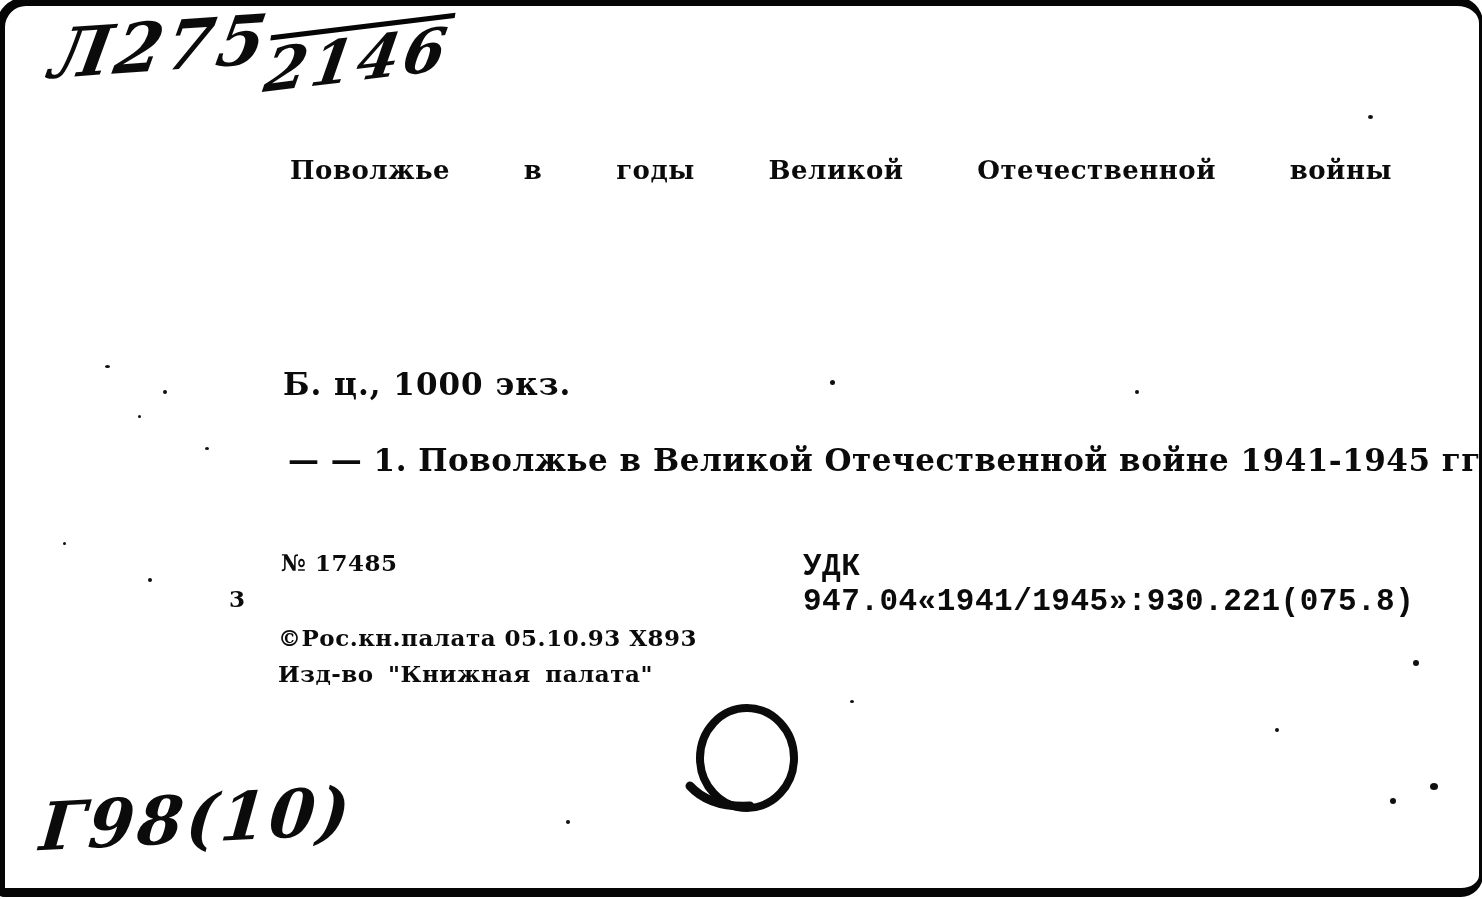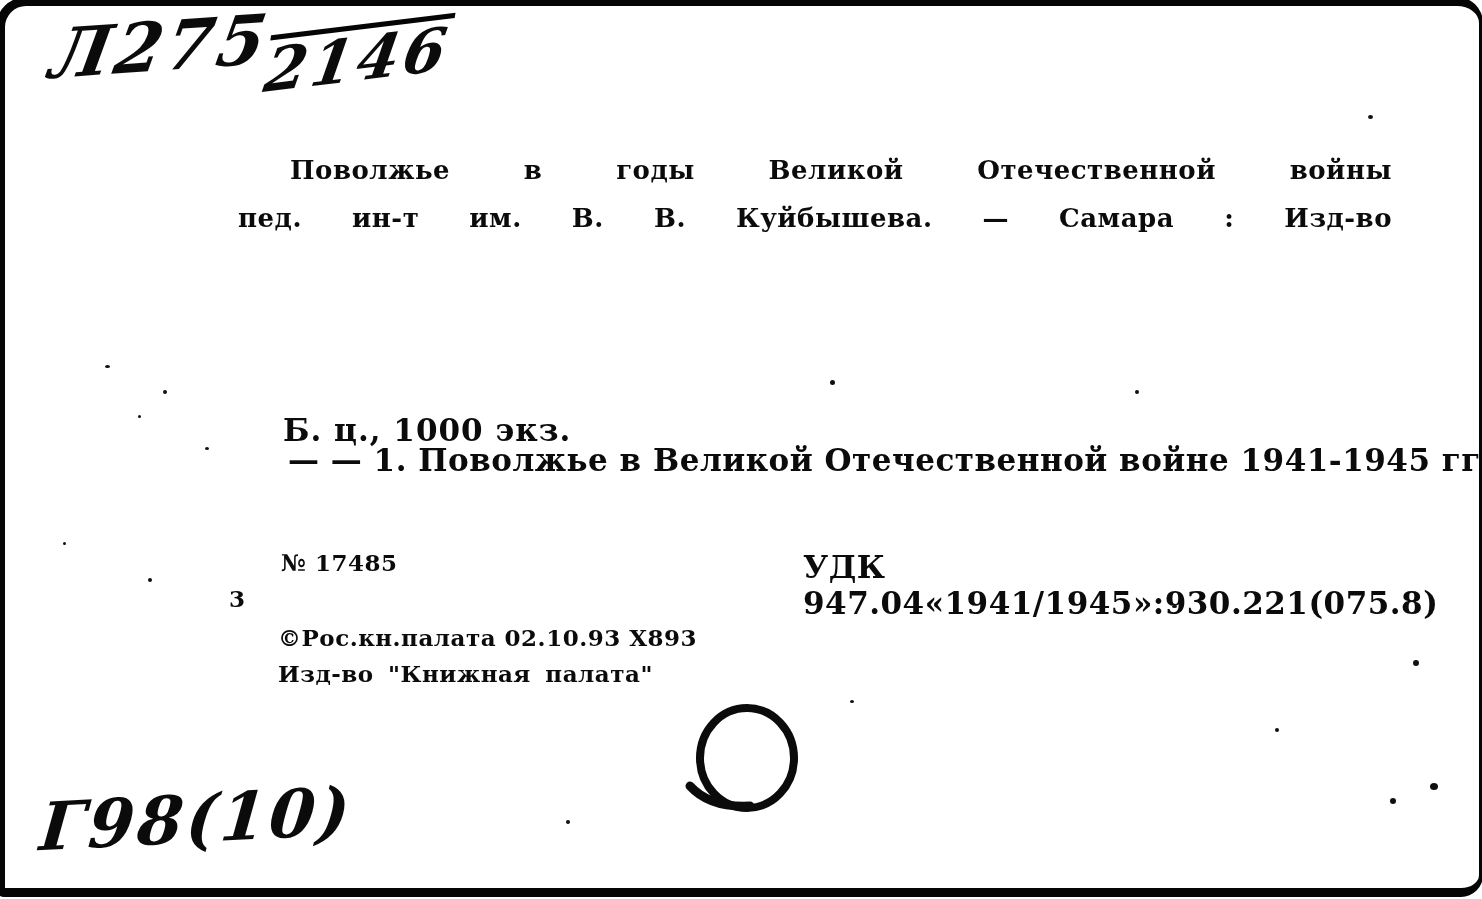--- a/index.html
+++ b/index.html
@@ -50,36 +50,36 @@
   .title-line{
     height:48px;line-height:48px;
     font-size:26px;letter-spacing:0.5px;
     text-align:justify;text-align-last:justify;
     white-space:nowrap;
   }
   .title-line.first{padding-left:52px;}
   .title-line.last{text-align-last:left;word-spacing:10px;}
   .price{
     position:absolute;left:283px;top:366px;
-    font-size:31px;letter-spacing:1px;margin-top:46px;
+    font-size:31px;letter-spacing:1px;
   }
   .subject{
     position:absolute;left:288px;top:442px;width:1086px;
     font-size:31px;letter-spacing:0.5px;
     text-align:justify;text-align-last:justify;white-space:nowrap;
   }
   .reg{font-size:23px;letter-spacing:0.5px;position:absolute;}
   .reg-no1{left:281px;top:549px;}
   .reg-digit{left:229px;top:585px;}
   .reg-no2{left:281px;top:586px;word-spacing:6px;}
   .reg-copy{left:278px;top:624px;}
   .reg-pub{left:278px;top:660px;word-spacing:6px;}
   .udc{
     position:absolute;left:803px;top:549px;
-    font-size:31px;letter-spacing:0.5px;
+    font-size:31px;letter-spacing:0.5px;font-family:Liberation Mono, monospace;
   }
   
   .circle-mark{position:absolute;left:632px;top:682px;}
   
   .shelfmark{
     position:absolute;left:40px;top:784px;
     font-size:66px;line-height:70px;
     font-style:italic;font-weight:700;
     letter-spacing:3px;
     transform:rotate(-3deg) skewX(-8deg);
@@ -94,30 +94,29 @@
 
   <div class="frame"></div>
 
   <div class="callnum">
     <span class="top">Л275</span><span class="bottom">2146</span>
   </div>
 
 
   <div class="title-block printed">
     <div class="title-line first">Поволжье в годы Великой Отечественной войны</div>
-    <div class="title-line">пед. ин-т им. В. В. Куйбышева. — Самара : Изд-во</div>
   </div>
 
   <div class="price printed">Б. ц., 1000 экз.</div>
 
   <div class="subject printed">— — 1. Поволжье в Великой Отечественной войне 1941-1945 гг.</div>
 
   <div class="reg reg-no1 printed">№ 17485</div>
   <div class="reg reg-digit printed">3</div>
-  <div class="reg reg-copy printed">©Рос.кн.палата 02.10.93 Х893</div>
+  <div class="reg reg-copy printed">©Рос.кн.палата 05.10.93 Х893</div>
   <div class="reg reg-pub printed">Изд-во "Книжная палата"</div>
 
   <div class="udc printed">УДК 947.04«1941/1945»:930.221(075.8)</div>
 
   <svg class="circle-mark" width="200" height="150" viewBox="0 0 200 150">
     <ellipse cx="115" cy="76" rx="47" ry="50" fill="none" stroke="#0b0b0b" stroke-width="8"></ellipse>
     <path d="M 58 104 Q 78 126 118 124" fill="none" stroke="#0b0b0b" stroke-width="9" stroke-linecap="round"></path>
   </svg>
 
   <div class="shelfmark">Г98(10)</div>

